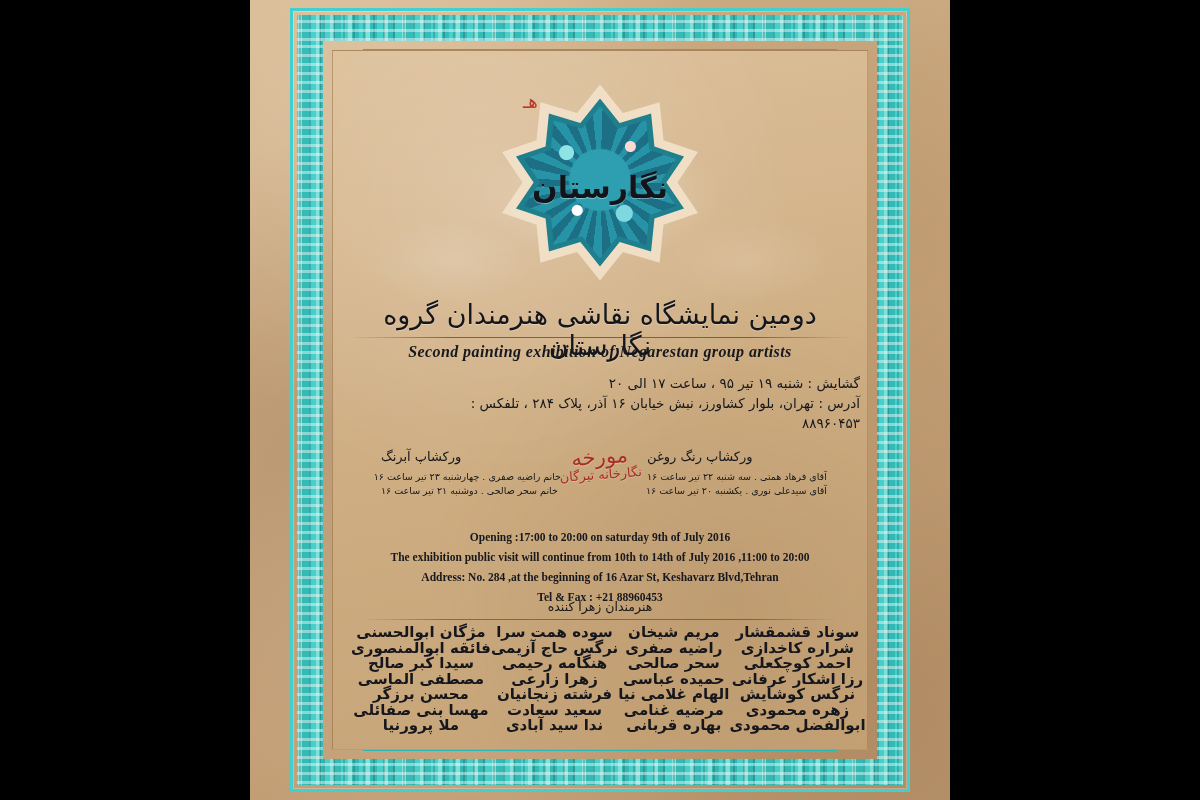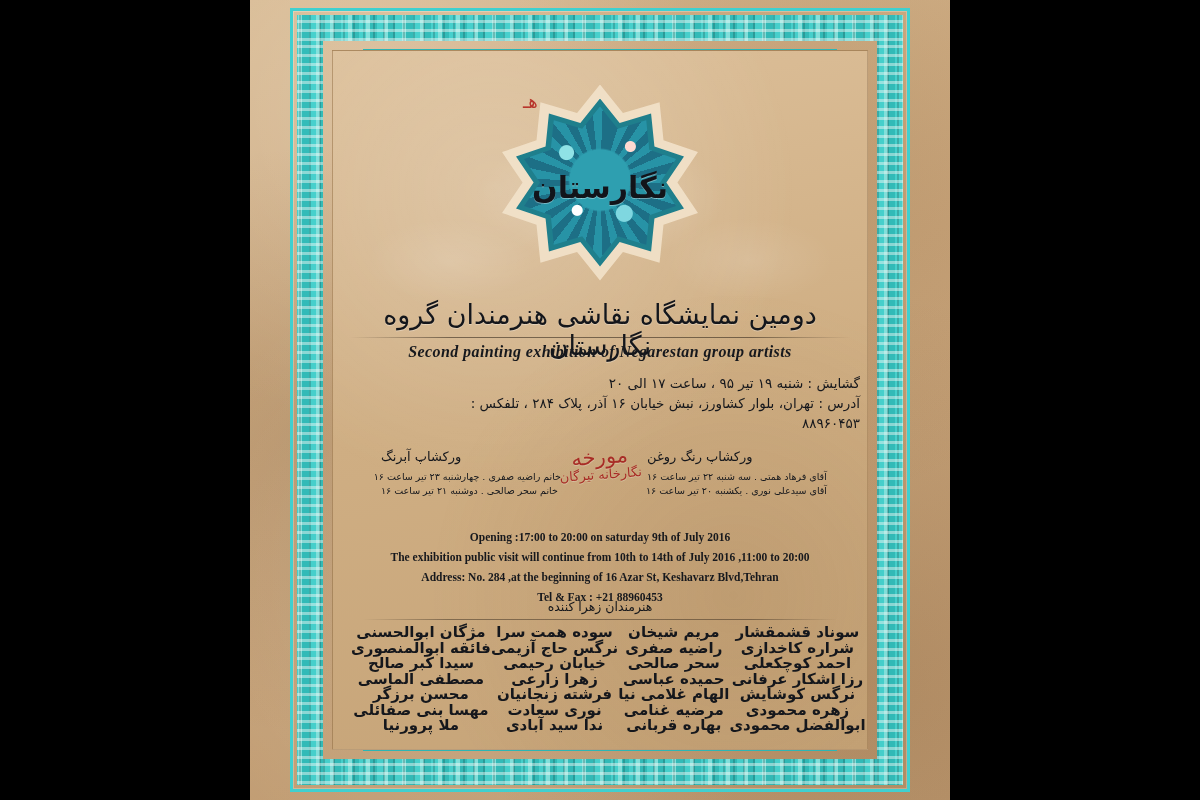--- a/index.html
+++ b/index.html
@@ -430,24 +430,24 @@
           <div>فائقه ابوالمنصوری</div>
           <div>سیدا کبر صالح</div>
           <div>مصطفی الماسی</div>
           <div>محسن برزگر</div>
           <div>مهسا بنی صفائلی</div>
           <div>ملا پرورنیا</div>
         </div>
         <div class="artist-col">
           <div>سوده همت سرا</div>
           <div>نرگس حاج آزیمی</div>
-          <div>خیابان رحیمی</div>
+          <div>هنگامه رحیمی</div>
           <div>زهرا زارعی</div>
           <div>فرشته زنجانیان</div>
-          <div>نوری سعادت</div>
+          <div>سعید سعادت</div>
           <div>ندا سید آبادی</div>
         </div>
         <div class="artist-col">
           <div>مریم شیخان</div>
           <div>راضیه صفری</div>
           <div>سحر صالحی</div>
           <div>حمیده عباسی</div>
           <div>الهام غلامی نیا</div>
           <div>مرضیه غنامی</div>
           <div>بهاره قربانی</div>

